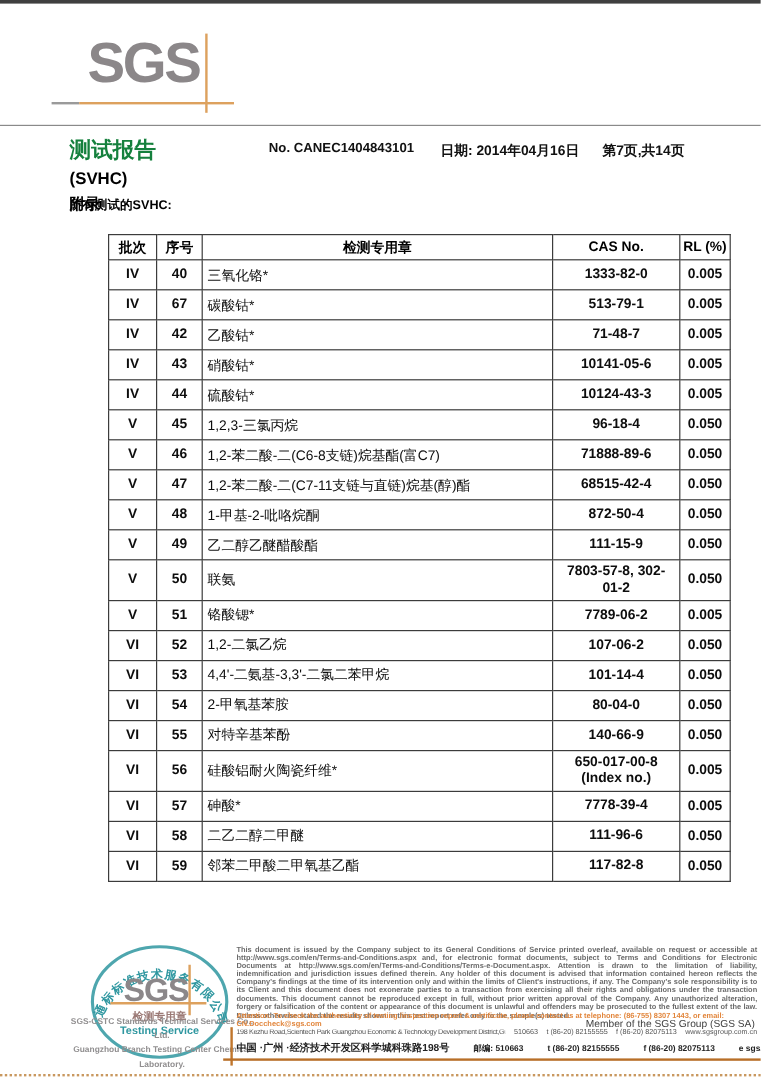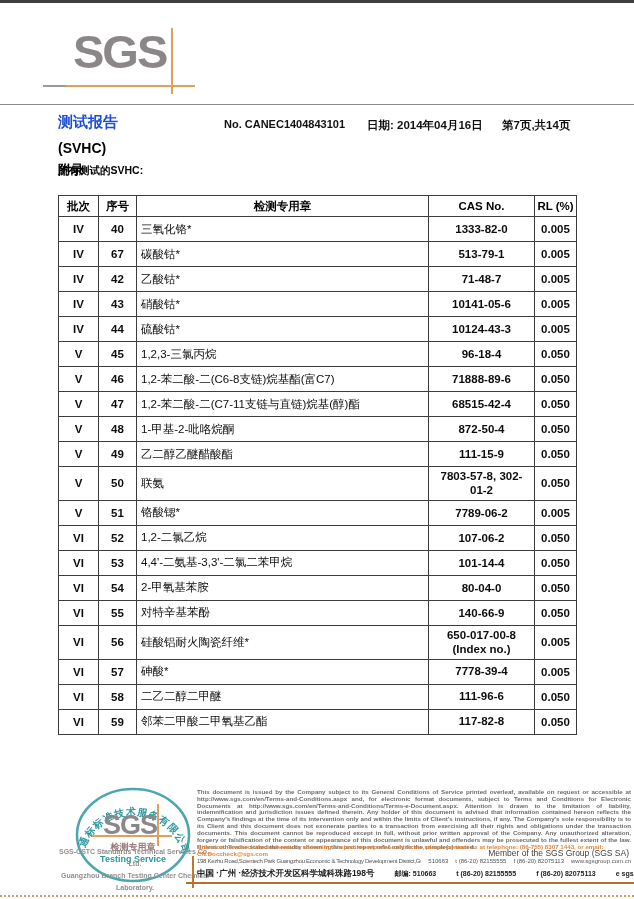--- a/index.html
+++ b/index.html
@@ -10,32 +10,32 @@
   .top-bar { position:absolute; left:0; top:0; width:634px; height:3px; background:#3f3f3f; }
 
   
   .logo-text { position:absolute; left:73px; top:28px; font-size:47px; font-weight:bold; color:#8b8789; letter-spacing:-2px; line-height:1; }
   .logo-underline-gray { position:absolute; left:43px; top:85px; width:23px; height:2px; background:#9a9a9a; }
   .logo-underline-orange { position:absolute; left:66px; top:85px; width:129px; height:2px; background:#dda15e; }
   .logo-vline { position:absolute; left:171px; top:28px; width:2px; height:66px; background:#dda15e; }
 
   .header-divider { position:absolute; left:0; top:104px; width:634px; height:1px; background:#8a8a8a; }
 
-  .report-title { position:absolute; left:58px; top:113px; font-size:15px; font-weight:bold; color:#1d4ed8; }
+  .report-title { position:absolute; left:58px; top:113px; font-size:18px; font-weight:bold; color:#15803d; }
   .report-subtitle { position:absolute; left:58px; top:140px; font-size:14px; font-weight:bold; color:#000; }
   .report-number { position:absolute; left:224px; top:118px; font-size:11px; font-weight:bold; color:#111; }
   .report-date { position:absolute; left:367px; top:118px; font-size:11.5px; font-weight:bold; color:#111; }
   .page-indicator { position:absolute; left:502px; top:118px; font-size:11.5px; font-weight:bold; color:#111; }
 
   .appendix-label { position:absolute; left:58px; top:161px; font-size:13px; font-weight:bold; color:#000; }
   .table-caption { position:absolute; left:58px; top:164px; font-size:10.5px; font-weight:bold; color:#000; }
 
   
   .svhc-table-wrap { position:absolute; left:58px; top:195px; width:518px; }
-  table.svhc { width:518px; border-collapse:collapse; table-layout:fixed; }
+  table.svhc { width:518px; border-collapse:collapse; table-layout:fixed;margin-left:32px; }
   table.svhc th, table.svhc td { border:1px solid #3c3c3c; vertical-align:middle; }
   table.svhc th { font-size:11.5px; font-weight:bold; text-align:center; height:21px; padding:2px; color:#000; }
   table.svhc td { height:25px; padding:2px 4px; font-size:11.5px; color:#0d0d0d; }
   td.c-batch, td.c-no, td.c-cas, td.c-rl { text-align:center; font-weight:bold; }
   td.c-substance { text-align:left; font-size:12px; font-weight:normal; padding-left:5px; }
   td.c-cas { line-height:1.25; }
 
   
   .stamp-svg { position:absolute; left:66px; top:786px; }
   .stamp-company { position:absolute; left:55px; top:846px; width:160px; text-align:center; font-size:7px; line-height:1.7; color:#918f90; font-weight:bold; }

